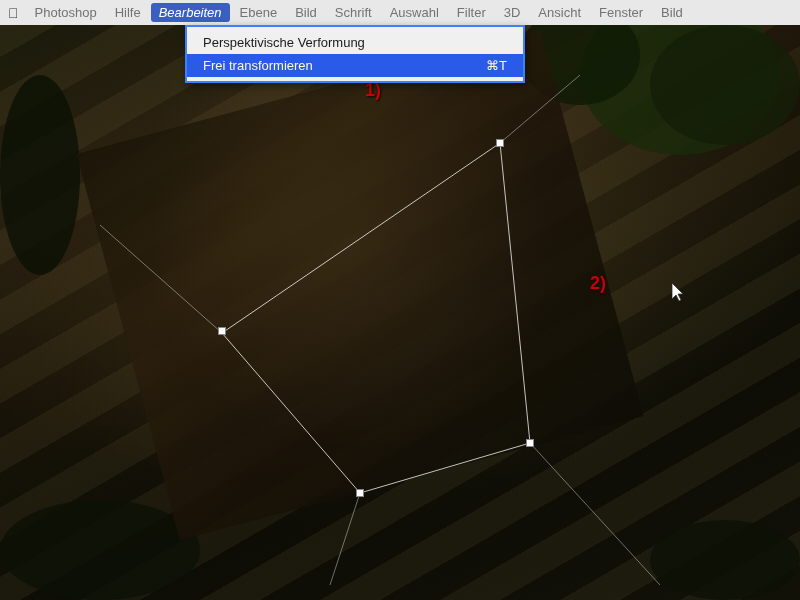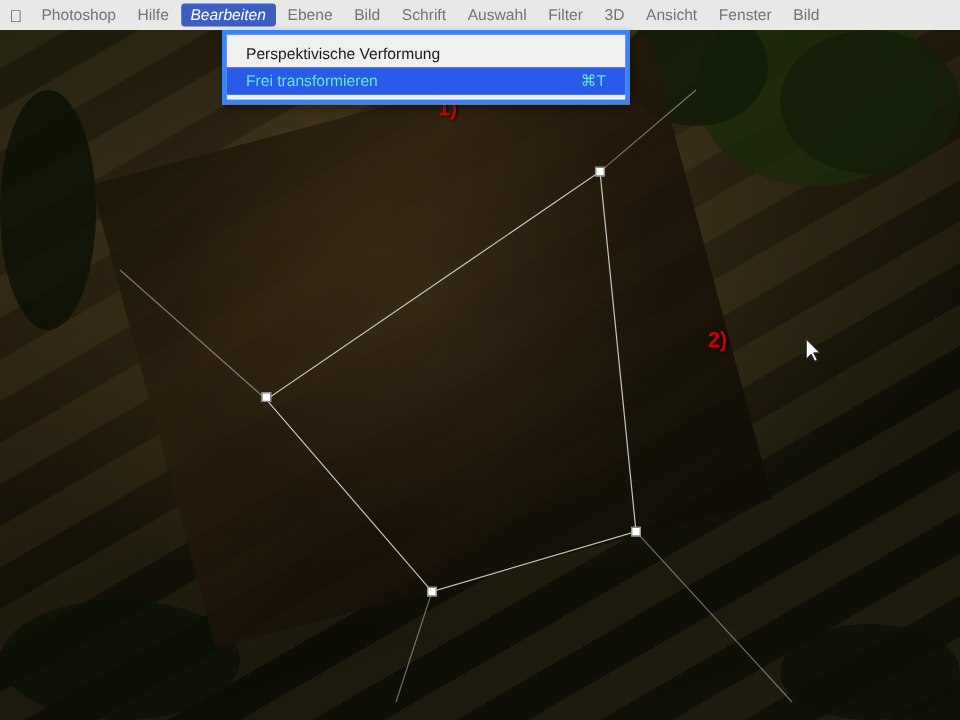--- a/index.html
+++ b/index.html
@@ -42,38 +42,38 @@
       font-style: italic;
     }
 
     
     #dropdown {
       position: absolute;
       top: 25px;
       left: 185px;
       width: 340px;
       background: #f0f0f0;
-      border: 4px solid #3b82f6;
+      border: 2px solid #3b82f6;
       box-shadow: 2px 3px 8px rgba(0,0,0,0.4);
       z-index: 200;
       padding: 4px 0;
     }
     .dropdown-item {
       padding: 4px 16px;
       font-size: 13px;
       color: #1a1a1a;
       cursor: pointer;
       display: flex;
       align-items: center;
       justify-content: space-between;
       white-space: nowrap;
     }
     .dropdown-item.highlighted {
       background: #2a5be8;
-      color: #5eead4;
+      color: #fef9c3;
     }
     .dropdown-item .shortcut {
       font-size: 13px;
       color: inherit;
       margin-left: 30px;
     }
     .dropdown-item .arrow {
       font-size: 11px;
     }
 

